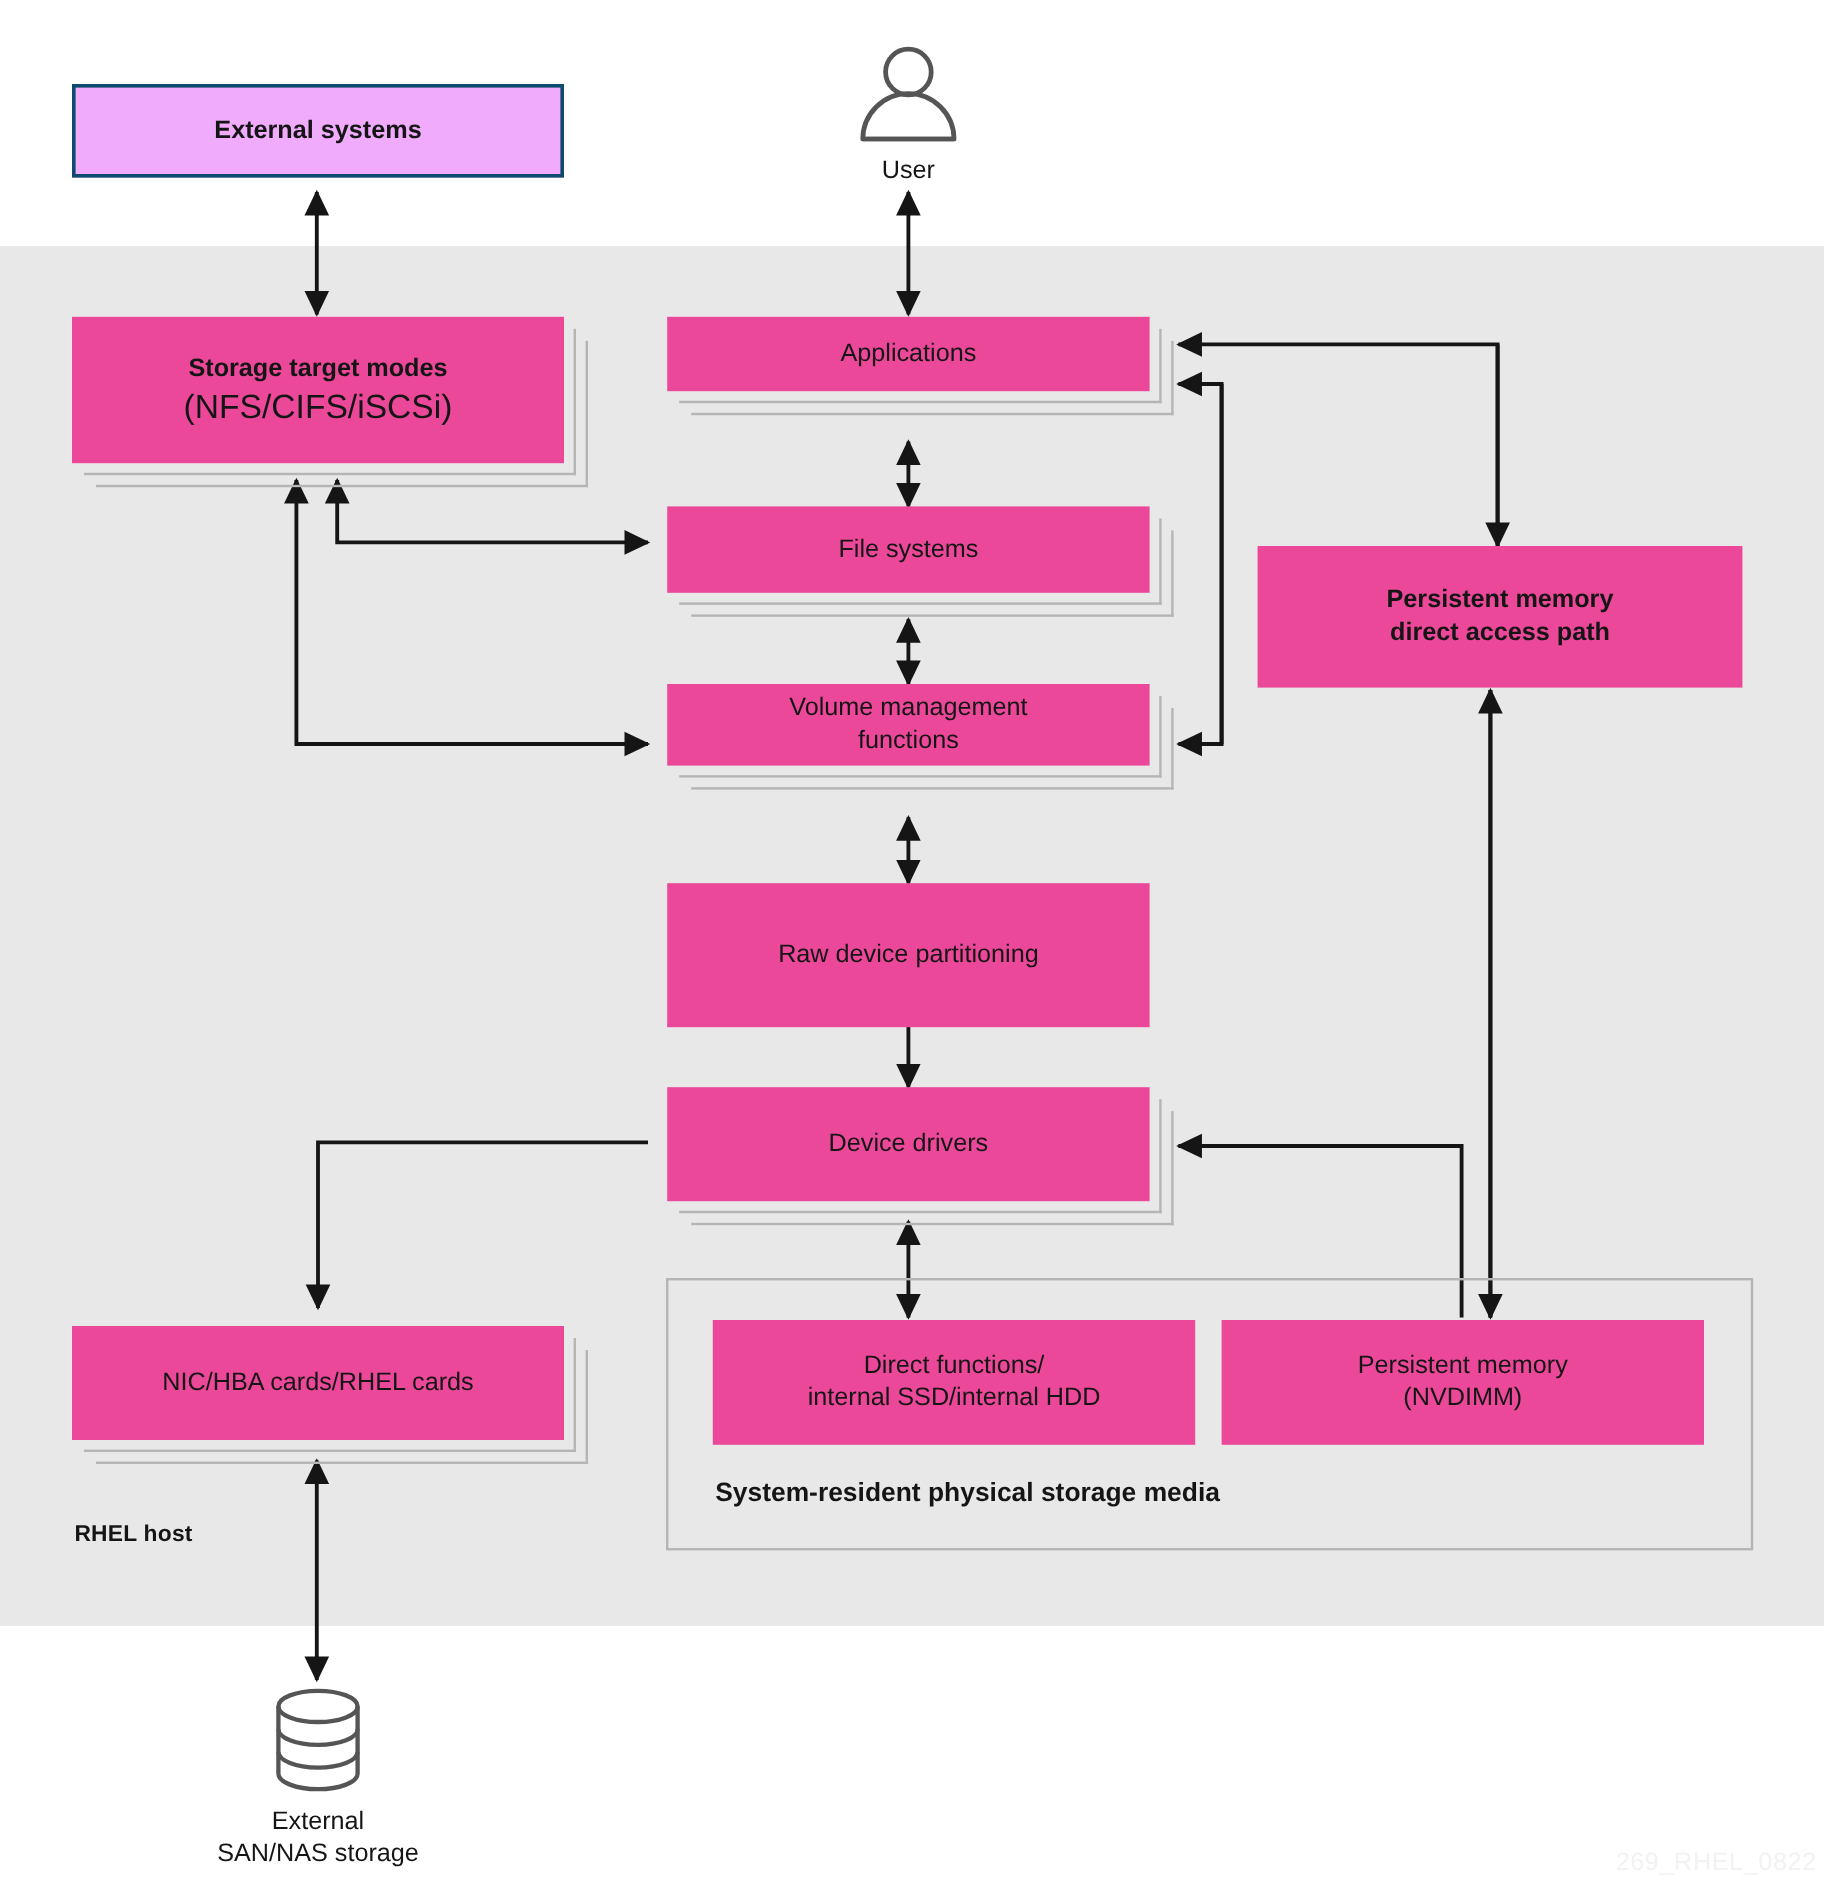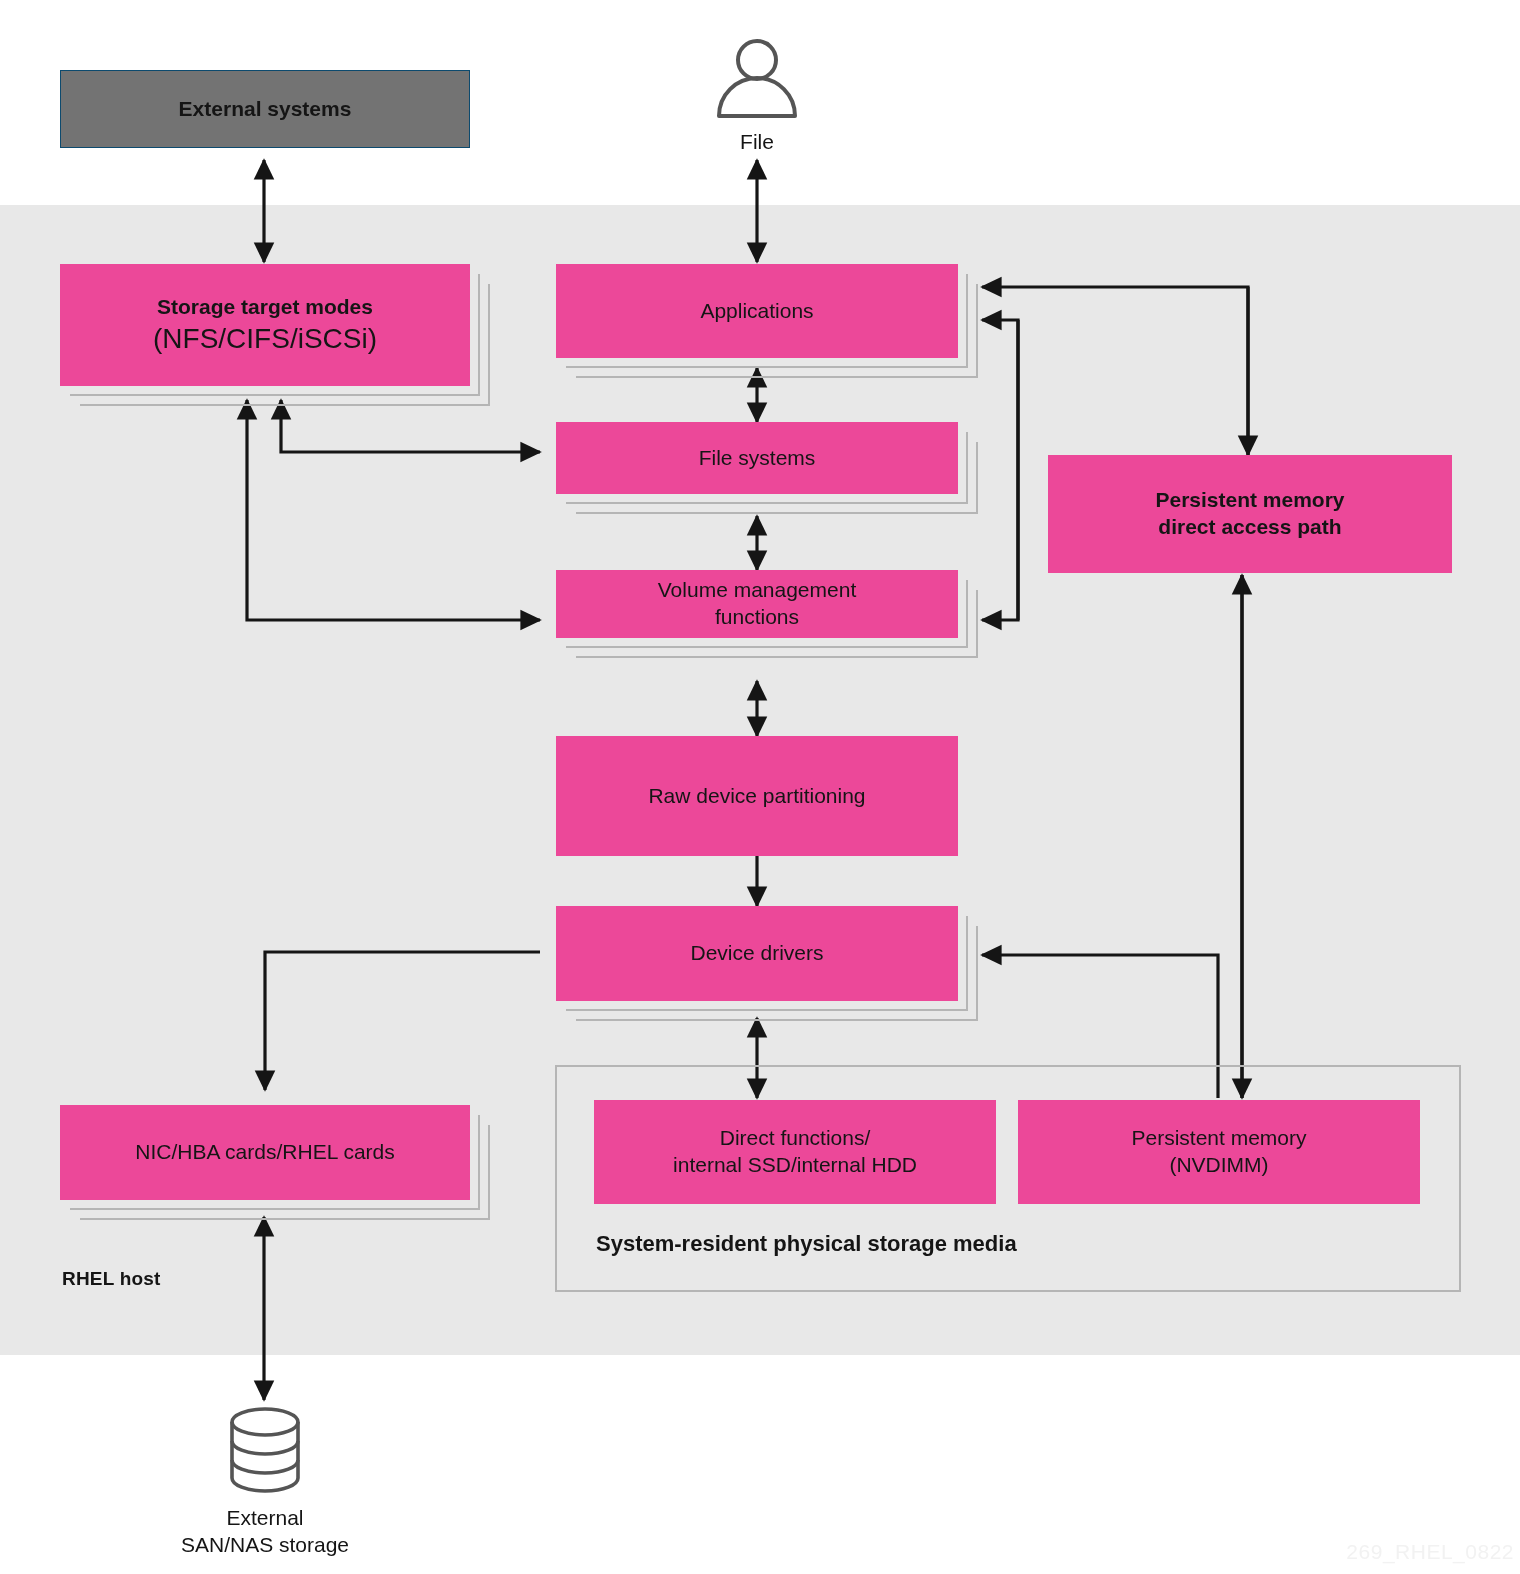--- a/index.html
+++ b/index.html
@@ -15,21 +15,21 @@
 
   
   .node { position:absolute; background:#ec4899; display:flex; align-items:center;
     justify-content:center; text-align:center; line-height:1.28; color:#151515;
     font-size:21px; }
   .node .t1 { font-weight:normal; }
   .node .bold { font-weight:bold; font-size:21px; }
   .node .sub { font-weight:normal; font-size:28px; }
 
   
-  .outlined { border:1px solid #0c4a6e; background:#737373; font-weight:bold; }
+  .outlined { border:3px solid #0c4a6e; background:#f0abfc; font-weight:bold; }
 
   
   .stack::before, .stack::after { content:""; position:absolute; background:transparent;
     border-right:2px solid #b5b5b5; border-bottom:2px solid #b5b5b5; pointer-events:none; }
   .stack::before { left:10px; top:10px; right:-10px; bottom:-10px; }
   .stack::after  { left:20px; top:20px; right:-20px; bottom:-20px; }
 
   
   .media-box { position:absolute; border:2px solid #b5b5b5; background:transparent; }
   .media-title { position:absolute; font-size:22px; font-weight:bold; color:#151515; }
@@ -104,30 +104,30 @@
     <span class="bold">External systems</span>
   </div>
 
   <div style="position:absolute; left:707px; top:38px; width:100px; height:80px;">
     <svg viewBox="0 0 100 80" width="100" height="80">
       <circle cx="50" cy="22" r="19" fill="none" stroke="#555" stroke-width="4"></circle>
       <path d="M12,78 A38,38 0 0 1 88,78 Z" fill="none" stroke="#555" stroke-width="4" stroke-linejoin="round"></path>
       <line x1="12" y1="78" x2="88" y2="78" stroke="#555" stroke-width="4"></line>
     </svg>
   </div>
-  <div class="cap" style="left:707px; top:128px; width:100px;">File</div>
+  <div class="cap" style="left:707px; top:128px; width:100px;">User</div>
 
   <div class="node stack" style="left:60px; top:264px; width:410px; height:122px;">
     <div>
       <div class="bold">Storage target modes</div>
       <div class="sub">(NFS/CIFS/iSCSi)</div>
     </div>
   </div>
 
-  <div class="node stack" style="left:556px; top:264px; width:402px; height:94px;">
+  <div class="node stack" style="left:556px; top:264px; width:402px; height:62px;">
     <span class="t1">Applications</span>
   </div>
 
   <div class="node stack" style="left:556px; top:422px; width:402px; height:72px;">
     <span class="t1">File systems</span>
   </div>
 
   <div class="node stack" style="left:556px; top:570px; width:402px; height:68px;">
     <div>
       <div class="t1">Volume management</div>

